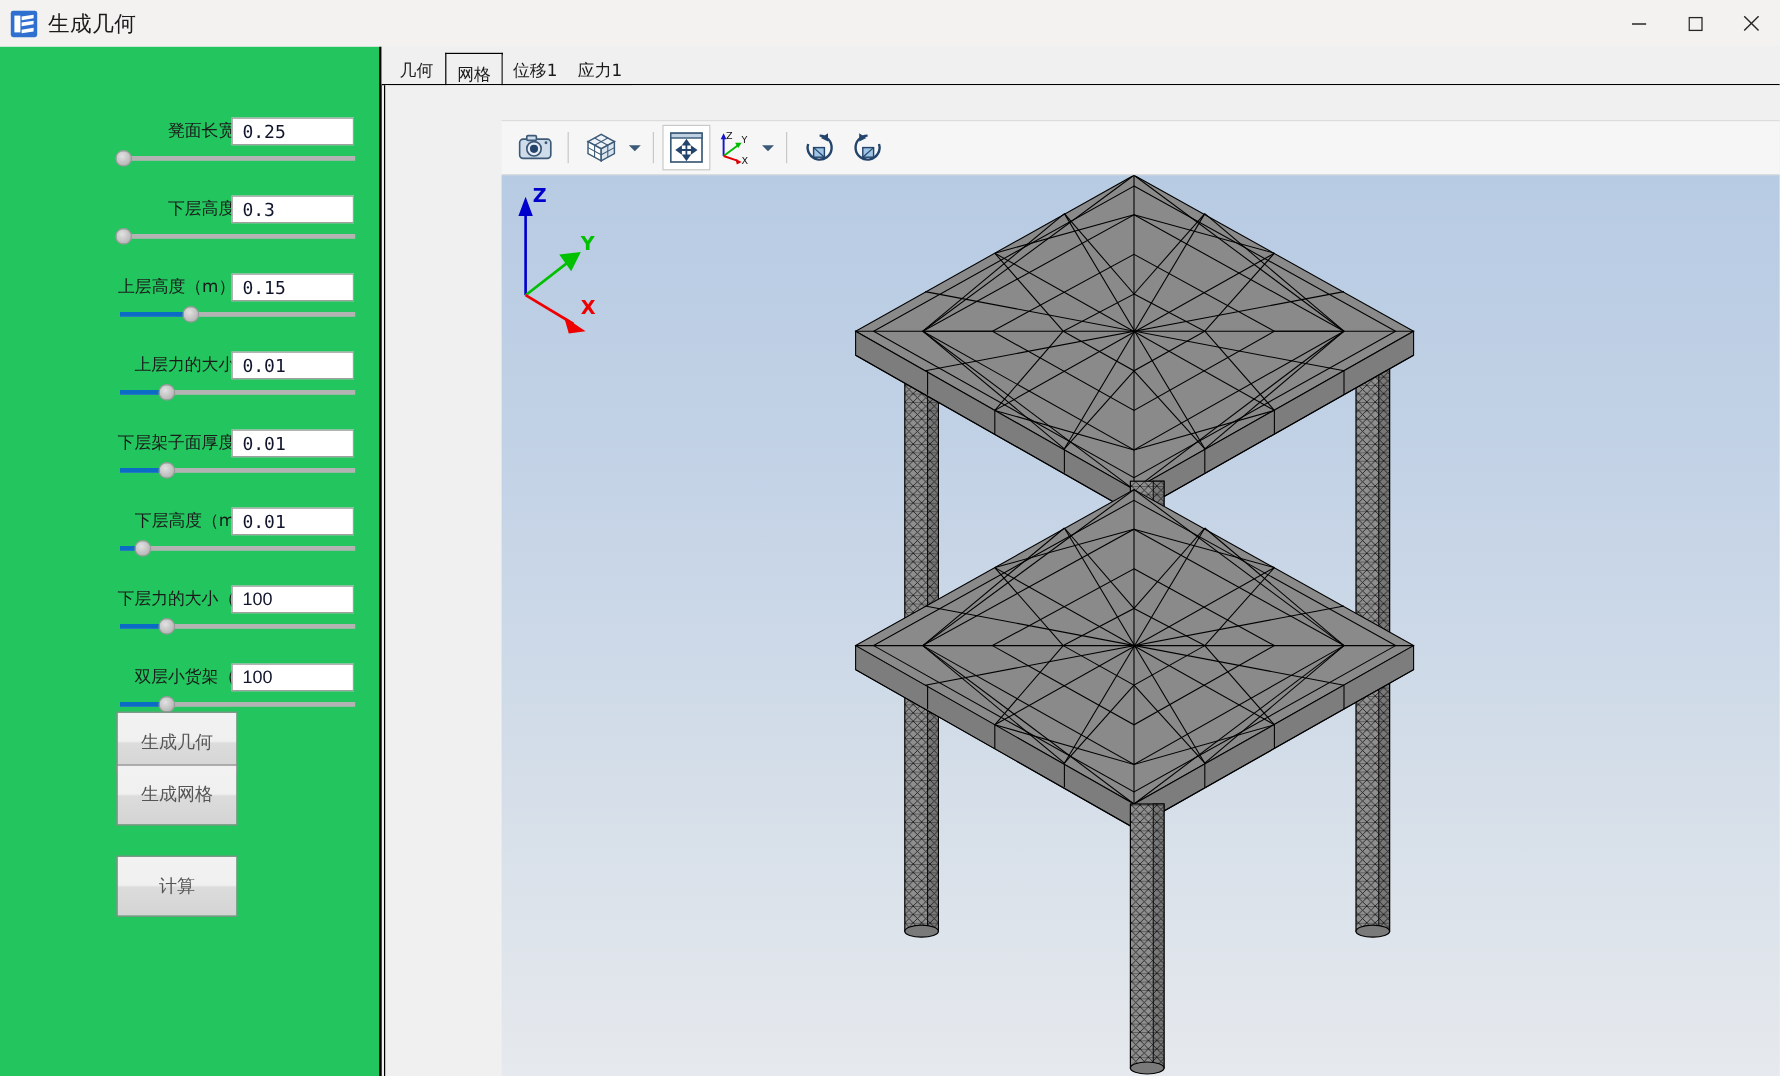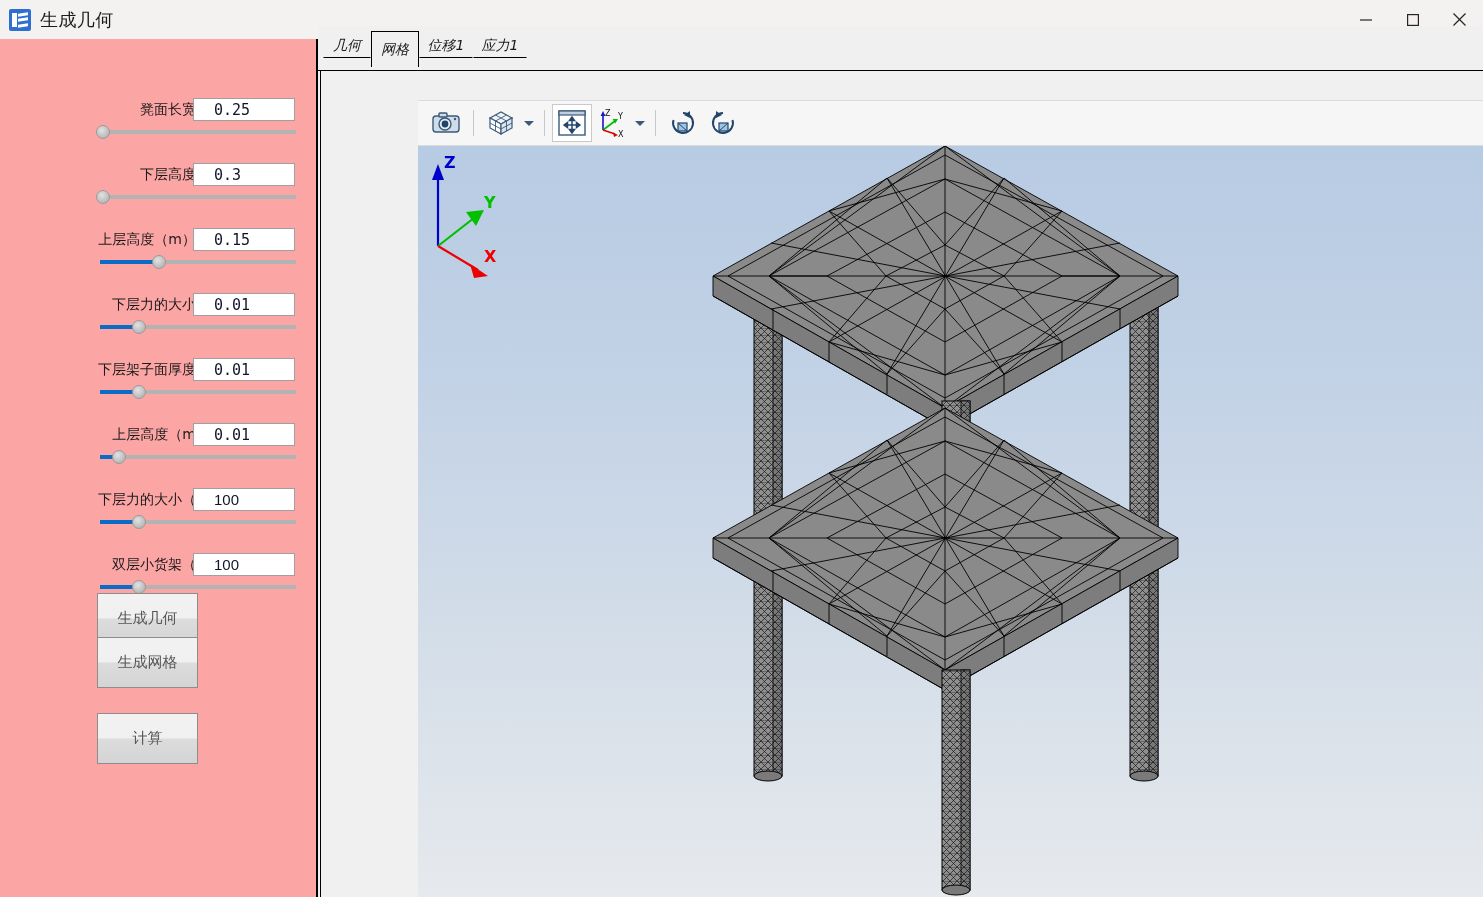--- a/index.html
+++ b/index.html
@@ -35,37 +35,37 @@
   #winbtns { margin-left: auto; display: flex; height: 39px; }
   .winbtn {
     width: 47px; height: 39px; display: flex; align-items: center; justify-content: center;
     color: #262626;
   }
   .winbtn svg { display: block; }
 
   
   #left-panel {
     position: absolute; left: 0; top: 39px; width: 318px; height: 858px;
-    background: #fca5a5;
+    background: #22c55e;
     border-right: 2px solid #000;
   }
   .ctrl { position: absolute; left: 0; width: 318px; }
   .ctrl .lbl {
     font-size: 14px; color: #1a1a1a; text-align: right;
     font-family: "DejaVu Sans", sans-serif;
     white-space: nowrap; overflow: hidden;
     position: absolute; right: 122px; top: 0; line-height: 22px;
   }
   .ctrl input.val {
     position: absolute; left: 193px; top: 0;
     width: 102px; height: 23px;
     border: 1px solid #a0a0a0; background: #fff;
     font-family: "DejaVu Sans Mono", monospace;
     font-size: 15px; color: #10152b;
-    padding: 0 20px; outline: none;
+    padding: 0 8px; outline: none;
   }
   .ctrl input.val.plain {
     font-family: "Liberation Sans", sans-serif; font-size: 15px;
   }
   .slider {
     position: absolute; left: 100px; top: 26px; width: 196px; height: 16px;
   }
   .slider .track {
     position: absolute; left: 0; top: 6px; width: 196px; height: 4px;
     background: #b3b3b3;
@@ -88,23 +88,22 @@
     background: linear-gradient(to bottom, #f2f2f2 0%, #f0f0f0 48%, #dcdcdc 52%, #d4d4d4 100%);
     border: 1px solid #8d8d8d;
     font-family: "DejaVu Sans", sans-serif;
     font-size: 15px; color: #555;
     display: flex; align-items: center; justify-content: center;
     cursor: default;
   }
 
   
   #tabstrip {
-    position: absolute; left: 318px; top: 26px; width: 1165px; height: 32px;
+    position: absolute; left: 318px; top: 39px; width: 1165px; height: 32px;
     background: #f0f0f0;
-    font-style: italic;
   }
   .tab {
     position: absolute; top: 5px; height: 36px;
     display: flex; align-items: center; justify-content: center;
     font-family: "DejaVu Sans", sans-serif; font-size: 14px; color: #1a1a1a;
     border: 1px solid #000; border-bottom: none;
     background: #f0f0f0;
   }
   .tab.inactive { border-color: transparent; border-bottom: 1px solid #000; top: 7px; height: 25px; }
 
@@ -214,41 +213,41 @@
     <div class="lbl">上层高度（m）</div>
     <input class="val" value="0.15" style="">
     <div class="slider">
       <div class="track"></div>
       <div class="fill" style="width:59px"></div>
       <div class="knob" style="left:59px"></div>
     </div>
   </div>
 
   <div class="ctrl" style="top:254px">
-    <div class="lbl">下层力的大小</div>
+    <div class="lbl">上层力的大小</div>
     <input class="val" value="0.01" style="">
     <div class="slider">
       <div class="track"></div>
       <div class="fill" style="width:39px"></div>
       <div class="knob" style="left:39px"></div>
     </div>
   </div>
 
   <div class="ctrl" style="top:319px">
     <div class="lbl">下层架子面厚度</div>
     <input class="val" value="0.01" style="">
     <div class="slider">
       <div class="track"></div>
       <div class="fill" style="width:39px"></div>
       <div class="knob" style="left:39px"></div>
     </div>
   </div>
 
   <div class="ctrl" style="top:384px">
-    <div class="lbl">上层高度（m</div>
+    <div class="lbl">下层高度（m</div>
     <input class="val" value="0.01" style="">
     <div class="slider">
       <div class="track"></div>
       <div class="fill" style="width:19px"></div>
       <div class="knob" style="left:19px"></div>
     </div>
   </div>
 
   <div class="ctrl" style="top:449px">
     <div class="lbl">下层力的大小（</div>

